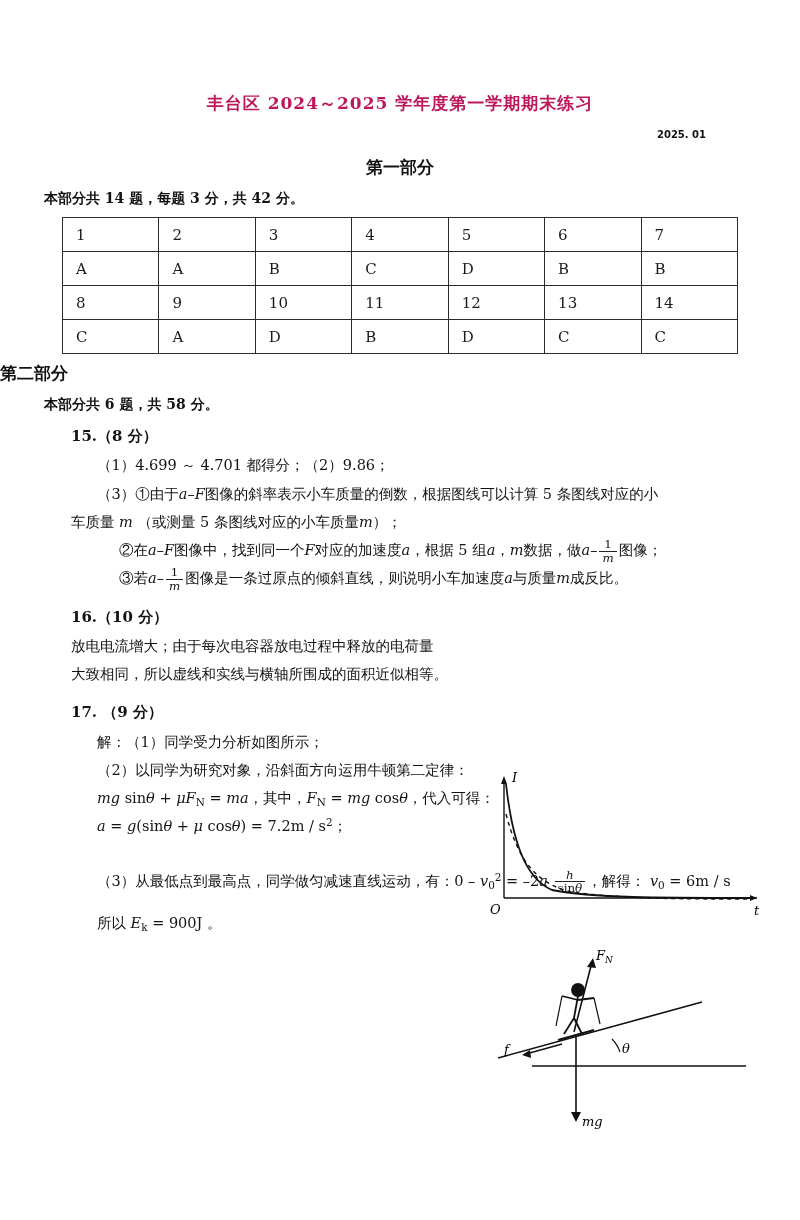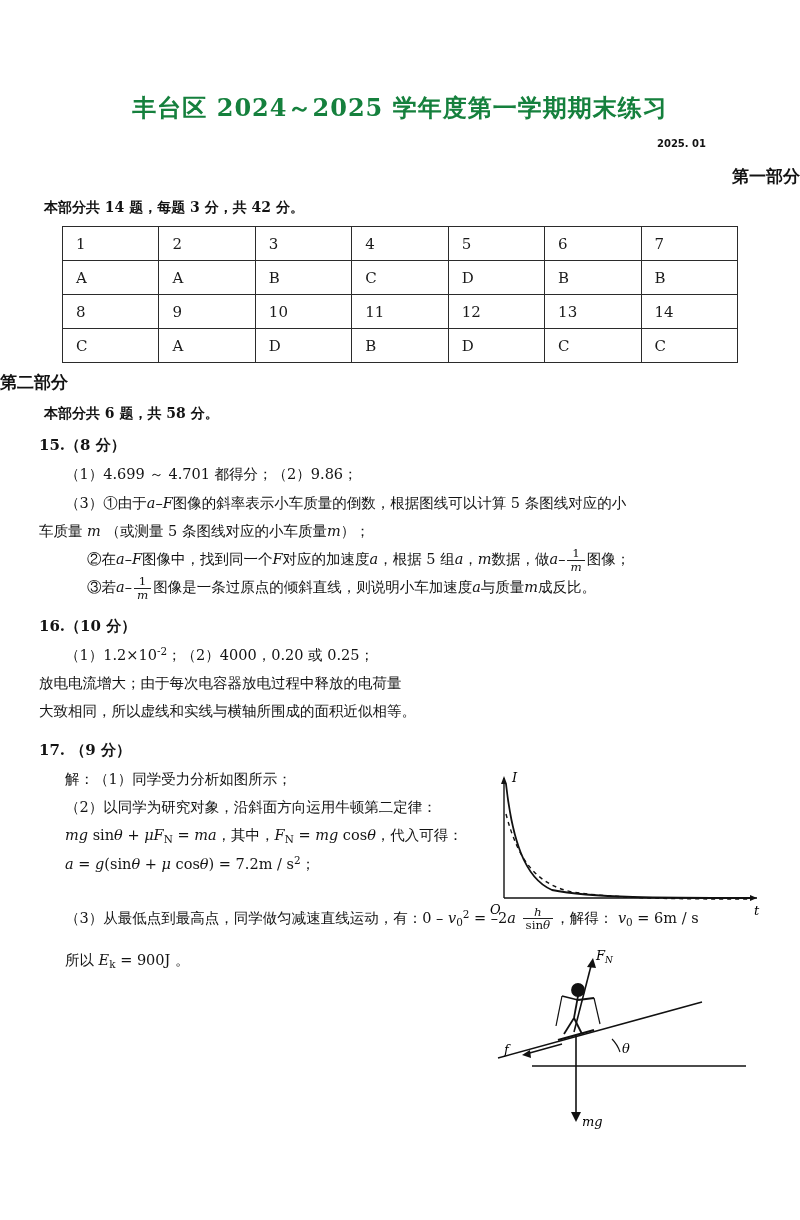--- a/index.html
+++ b/index.html
@@ -22,39 +22,39 @@
     padding: 0;
   }
   .title-line {
     text-align: center;
     font-family: "DejaVu Serif", "Liberation Serif", serif;
     font-weight: bold;
     letter-spacing: 1px;
   }
   .doc-title-1 {
     margin-top: 92px;
-    font-size: 24px;
-    color: #15803d;
+    font-size: 17px;
+    color: #be185d;
   }
   .doc-title-2 {
     margin-top: 16px;
     font-size: 27px;
     letter-spacing: 2px;
     color: #111;
   }
   .doc-date {
     text-align: right;
     padding-right: 94px;
     margin-top: 14px;
     font-size: 10px;
     font-weight: bold;
     font-family: "DejaVu Sans", "Liberation Sans", sans-serif;
   }
   .section-head {
-    text-align: right;
+    text-align: center;
     font-size: 17px;
     font-weight: bold;
     margin-top: 16px;
   }
   .part-note {
     margin-top: 11px;
     padding-left: 44px;
     font-size: 14px;
     font-weight: bold;
   }
@@ -74,24 +74,25 @@
     color: #1a1a1a;
   }
   .section-head-2 {
     text-align: left;
     font-size: 17px;
     font-weight: bold;
     margin-top: 8px;
   }
   .qblock {
     margin-top: 10px;
-    padding-left: 39px;
+    padding-left: 64px;
     padding-right: 40px;
     font-size: 14.5px;
     line-height: 1.95;
+    margin-left: 7px;
   }
   .qnum {
     font-weight: bold;
     font-size: 15px;
   }
   .indent1 { padding-left: 26px; }
   .indent2 { padding-left: 48px; }
   .it { font-style: italic; font-family: "DejaVu Serif", serif; }
   .frac {
     display: inline-block;
@@ -191,23 +192,20 @@
     <div class="indent2">
       <span>②在</span><span class="it">a</span>–<span class="it">F</span><span>图像中，找到同一个</span><span class="it">F</span><span>对应的加速度</span><span class="it">a</span><span>，根据 5 组</span><span class="it">a</span>，<span class="it">m</span><span>数据，做</span><span class="it">a</span>–<span class="frac"><span class="n">1</span><span class="d it">m</span></span><span>图像；</span>
     </div>
     <div class="indent2">
       <span>③若</span><span class="it">a</span>–<span class="frac"><span class="n">1</span><span class="d it">m</span></span><span>图像是一条过原点的倾斜直线，则说明小车加速度</span><span class="it">a</span><span>与质量</span><span class="it">m</span><span>成反比。</span>
     </div>
   </div>
 
   <div class="qblock">
     <div class="qnum">16.（10 分）</div>
-    <div class="indent1 col-left">
-      <span>（1）1.2×10</span><span class="sup">-2</span><span>；（2）4000，0.20 或 0.25；</span>
-    </div>
     <div class="col-left">放电电流增大；由于每次电容器放电过程中释放的电荷量</div>
     <div class="col-left">大致相同，所以虚线和实线与横轴所围成的面积近似相等。</div>
   </div>
 
   <div class="qblock">
     <div class="qnum">17. （9 分）</div>
     <div class="indent1 col-left">解：（1）同学受力分析如图所示；</div>
     <div class="indent1 col-left">（2）以同学为研究对象，沿斜面方向运用牛顿第二定律：</div>
     <div class="indent1 col-left">
       <span class="it">mg</span> sin<span class="it">θ</span> + <span class="it">μF</span><span class="sub">N</span> = <span class="it">ma</span><span>，其中，</span><span class="it">F</span><span class="sub">N</span> = <span class="it">mg</span> cos<span class="it">θ</span><span>，代入可得：</span>

